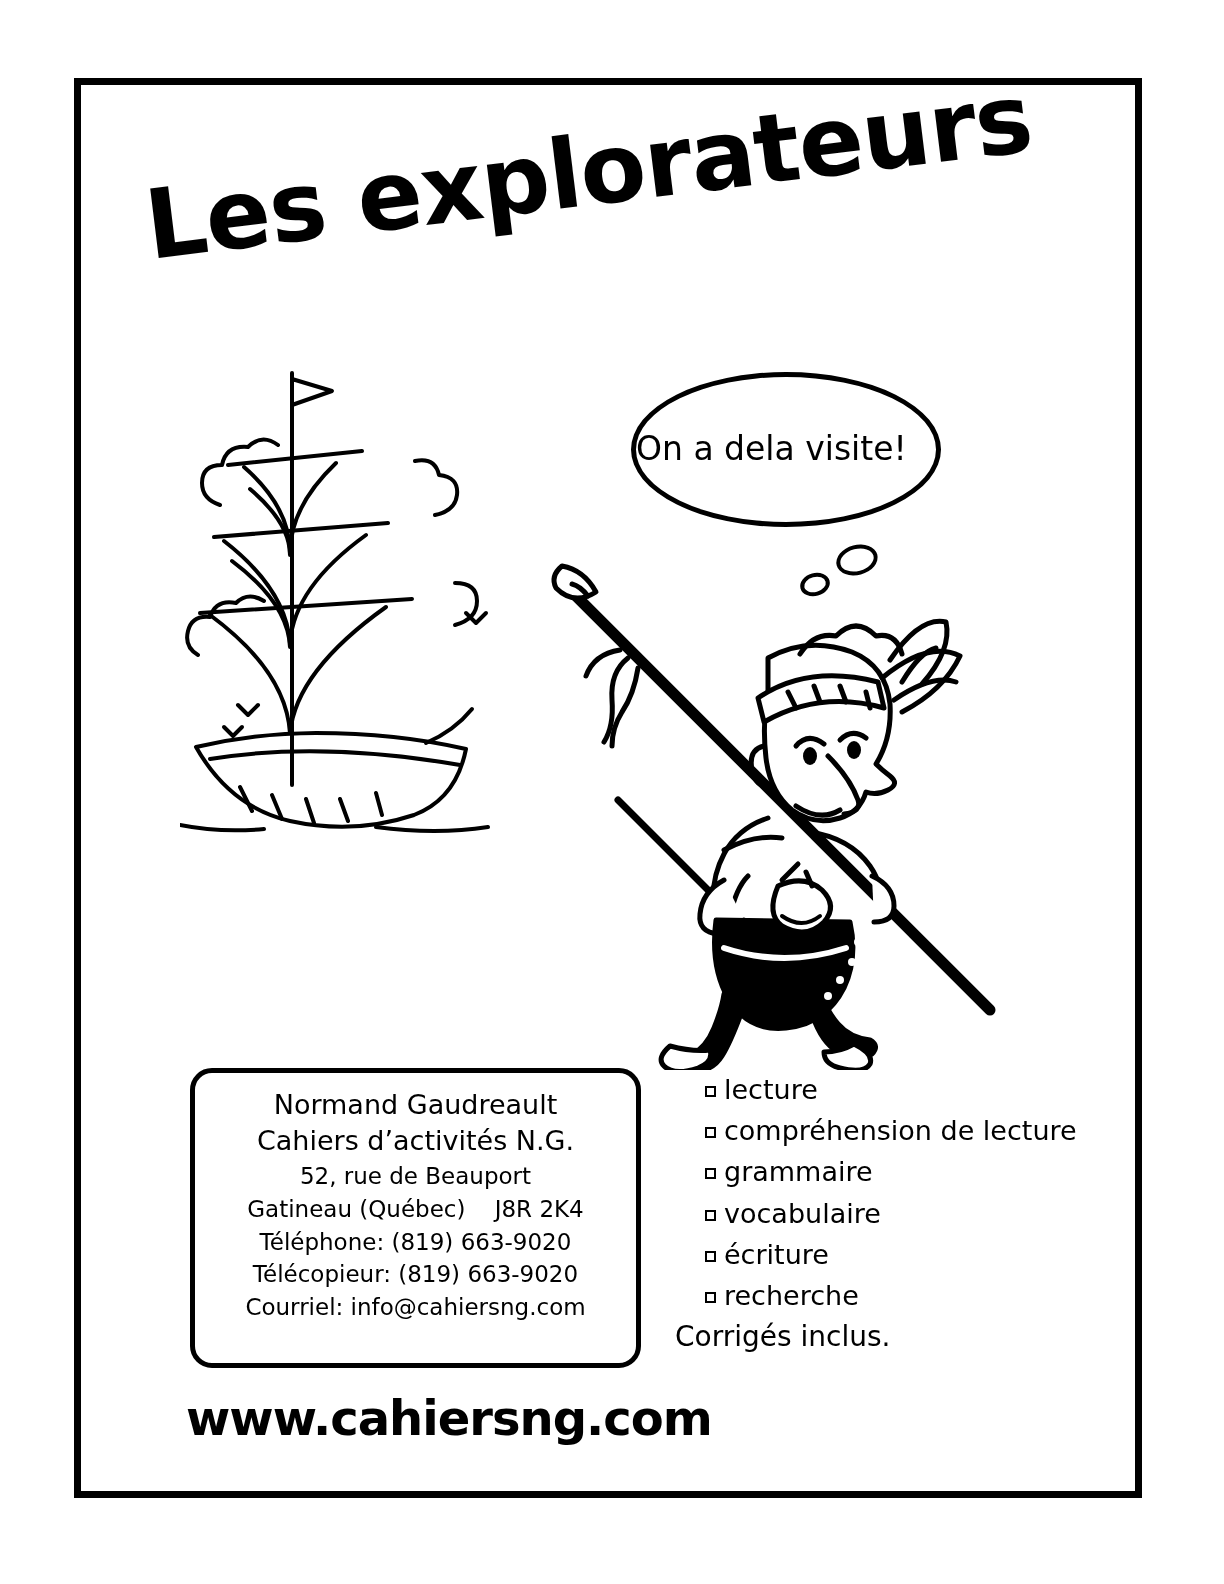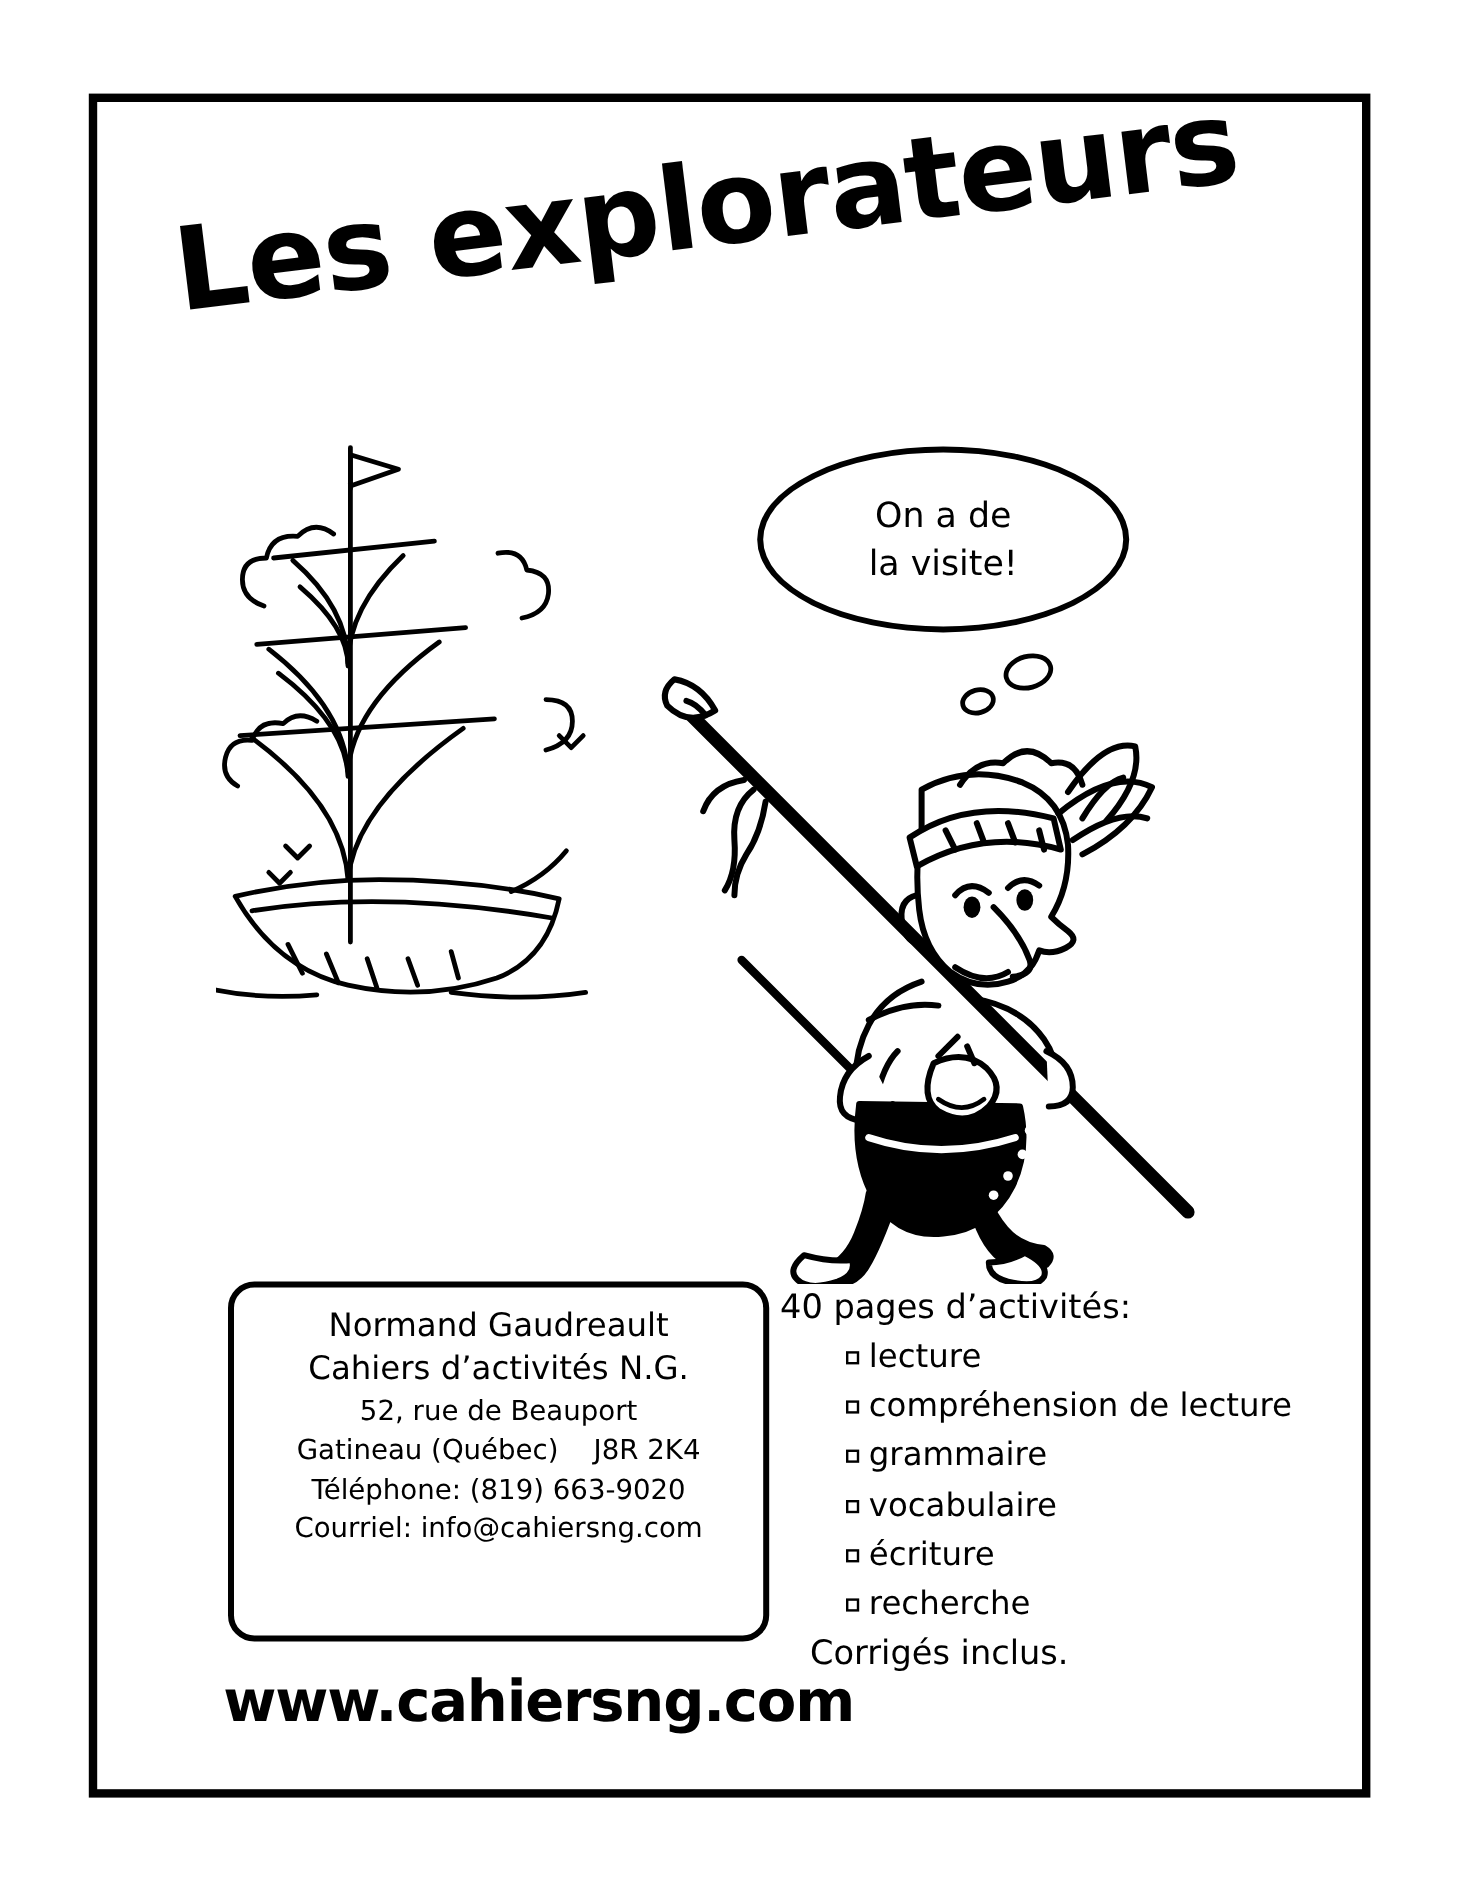--- a/index.html
+++ b/index.html
@@ -57,24 +57,23 @@
   .bubble {
     position: absolute;
     left: 631px;
     top: 372px;
     width: 310px;
     height: 155px;
     border: 5px solid #000;
     border-radius: 50% / 50%;
     box-sizing: border-box;
     display: flex;
-    flex-direction: column;
+    flex-direction: row;
     align-items: center;
-    justify-content: center;
-    font-size: 29px;
+    font-size: 33px;
     line-height: 1.35;
     text-align: center;
     background: #fff;
   }
   .bubble-dot {
     position: absolute;
     border: 4px solid #000;
     border-radius: 50%;
     background: #fff;
   }
@@ -290,25 +289,25 @@
     </g>
   </svg>
 
 
   <div class="pubbox">
     <div class="big">Normand Gaudreault</div>
     <div class="big">Cahiers d’activités N.G.</div>
     <div class="sm addr">52, rue de Beauport</div>
     <div class="sm">Gatineau (Québec)&nbsp;&nbsp;&nbsp;&nbsp;J8R 2K4</div>
     <div class="sm">Téléphone: (819) 663-9020</div>
+    <div class="sm">Télécopieur: (819) 663-9020</div>
     <div class="sm">Courriel: info@cahiersng.com</div>
   </div>
 
   <div class="acts">
-    <div class="acts-head">40 pages d’activités:</div>
     <ul>
       <li><span class="sq"></span><span>lecture</span></li>
       <li><span class="sq"></span><span>compréhension de lecture</span></li>
       <li><span class="sq"></span><span>grammaire</span></li>
       <li><span class="sq"></span><span>vocabulaire</span></li>
       <li><span class="sq"></span><span>écriture</span></li>
       <li><span class="sq"></span><span>recherche</span></li>
     </ul>
     <div class="acts-foot">Corrigés inclus.</div>
   </div>

